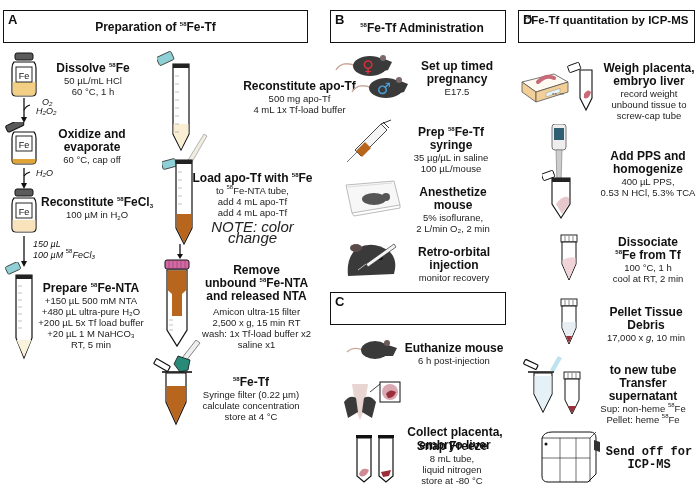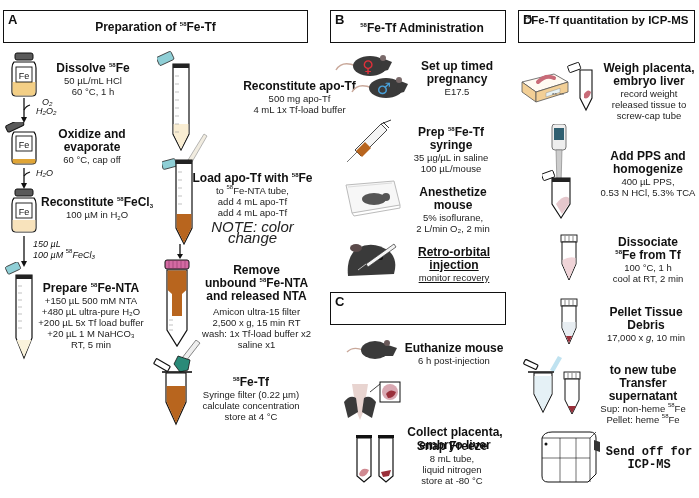--- a/index.html
+++ b/index.html
@@ -252,21 +252,21 @@
   <div class="d">2 L/min O₂, 2 min</div>
 </div>
 
 <svg class="icon" style="left:344px;top:238px;" width="56" height="40" viewBox="0 0 56 40">
   <path d="M4 38 Q2 18 14 10 Q30 2 46 14 Q54 22 50 36 Z" fill="#3a3a3a"></path>
   <ellipse cx="12" cy="10" rx="6" ry="4" fill="#5a4a4a"></ellipse>
   <ellipse cx="36" cy="20" rx="3" ry="2" fill="#111"></ellipse>
   <path d="M22 26 L50 6 L52 9 L24 29 Z" fill="#f3f3f3" stroke="#333" stroke-width="0.7"></path>
   <line x1="22" y1="26" x2="14" y2="32" stroke="#ddd" stroke-width="0.8"></line>
 </svg>
-<div class="step" style="left:404px;top:246px;width:100px;text-decoration:underline;">
+<div class="step" style="left:404px;top:246px;width:100px;">
   <div class="h">Retro-orbital</div>
   <div class="h">injection</div>
   <div class="d">monitor recovery</div>
 </div>
 
 <div class="panel-box" style="left:330px;top:292px;width:176px;height:33px;">
   <span class="panel-letter">C</span>
 </div>
 
 <svg class="icon" style="left:345px;top:336px;" width="56" height="26" viewBox="0 0 56 26">
@@ -324,21 +324,21 @@
   <rect x="28" y="32" width="14" height="4" fill="#e8f3f5" stroke="#888" stroke-width="0.4" transform="skewY(-18) translate(0,10)"></rect>
   <text x="34" y="35" font-size="4" fill="#555" font-family="Liberation Mono, monospace">00.00</text>
   <rect x="50" y="4" width="12" height="7" rx="1" fill="#fff" stroke="#111" stroke-width="0.9" transform="rotate(-20 56 7)"></rect>
   <path d="M62 10 L74 10 L74 38 L68 50 L62 38 Z" fill="#fff" stroke="#111" stroke-width="1.1"></path>
   <path d="M66 34 Q70 28 73 32 Q71 40 66 38 Z" fill="#c86b78"></path>
 </svg>
 <div class="step" style="left:600px;top:62px;width:98px;">
   <div class="h">Weigh placenta,</div>
   <div class="h">embryo liver</div>
   <div class="d">record weight</div>
-  <div class="d">released tissue to</div>
+  <div class="d">unbound tissue to</div>
   <div class="d">screw-cap tube</div>
 </div>
 
 <svg class="icon" style="left:542px;top:124px;" width="34" height="96" viewBox="0 0 34 96">
   <rect x="10" y="0" width="14" height="26" rx="3" fill="#eee" stroke="#555" stroke-width="0.8"></rect>
   <rect x="12" y="4" width="10" height="12" fill="#2f5f70"></rect>
   <path d="M14 26 L20 26 L19 60 L15 60 Z" fill="#ccc" stroke="#777" stroke-width="0.6"></path>
   <rect x="0" y="48" width="12" height="7" rx="1" fill="#fff" stroke="#111" stroke-width="0.9" transform="rotate(-20 6 51)"></rect>
   <path d="M10 54 L28 54 L28 80 L19 94 L10 80 Z" fill="#fff" stroke="#111" stroke-width="1.1"></path>
   <rect x="10" y="54" width="18" height="4" fill="#222"></rect>

